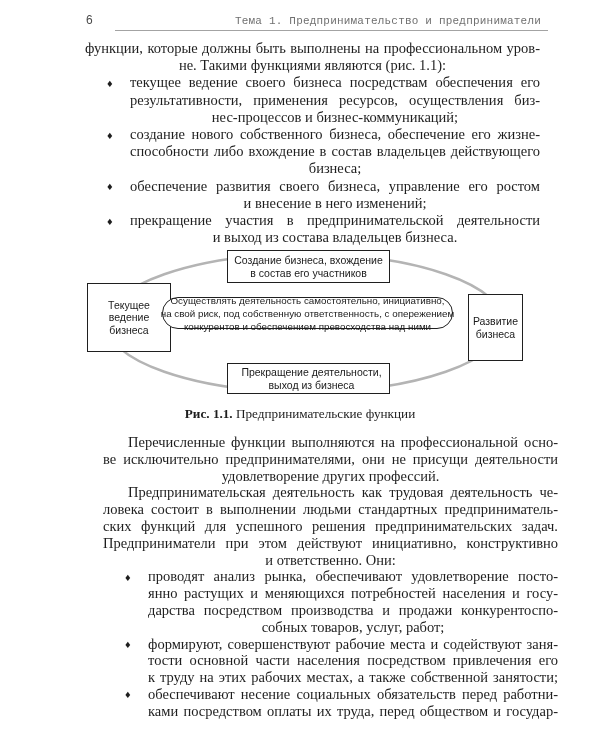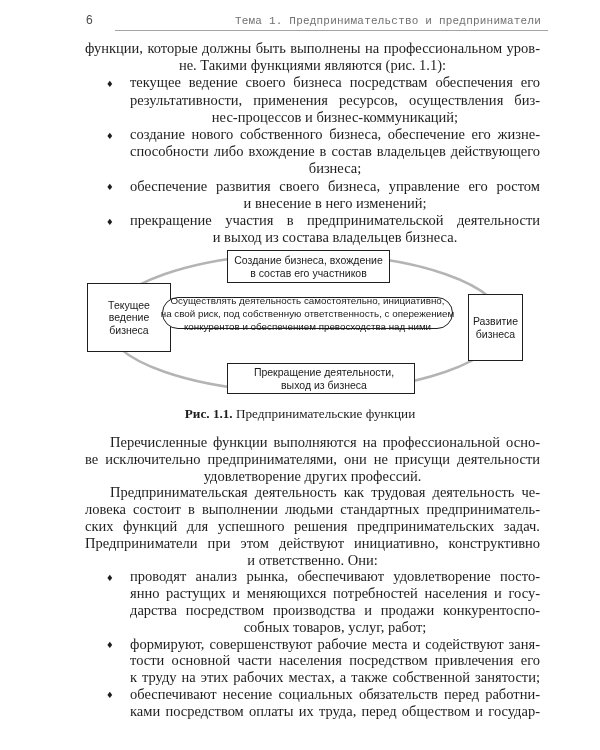--- a/index.html
+++ b/index.html
@@ -9,41 +9,41 @@
   
   .hdr-num{position:absolute;left:86px;top:13px;font-family:"Liberation Sans",sans-serif;
            font-size:12px;color:#4a4a4a;}
   .hdr-title{position:absolute;right:59px;top:15px;font-family:Liberation Mono, monospace;
              font-size:11px;color:#707070;letter-spacing:.2px;}
   .hdr-rule{position:absolute;left:115px;top:30px;width:433px;height:1px;background:#a3a3a3;}
 
   
   .tb{position:absolute;left:85px;width:455px;font-size:14.5px;}
   #tb1{top:40px;line-height:17.2px;}
-  #tb2{top:434px;line-height:16.8px;}
+  #tb2{top:434px;line-height:16.8px;margin-left:18px;}
   .ln{text-align:justify;text-align-last:justify;}
   .ln.l{text-align:center;text-align-last:auto;}
   .ln.ind{text-indent:25px;}
   .ln.bf,.ln.bc{padding-left:45px;}
   .ln.bf{position:relative;}
   .bullet{position:absolute;left:21px;top:1.5px;font-size:8.5px;
           font-family:"DejaVu Sans",sans-serif;color:#1e1e1e;}
 
   
   .fig{position:absolute;left:85px;top:250px;width:440px;height:146px;}
   .fig svg{position:absolute;left:0;top:0;}
   .fbox{position:absolute;background:#ffffff;border:1.5px solid #1f1f1f;box-sizing:border-box;
         display:flex;flex-direction:column;justify-content:center;align-items:center;
         font-family:"Liberation Sans",sans-serif;color:#1a1a1a;text-align:center;}
   .fbox div{white-space:nowrap;}
   #box-top{left:142px;top:0;width:163px;height:33px;font-size:10.5px;line-height:12.5px;}
   #box-left{left:2px;top:33px;width:84px;height:69px;font-size:10.5px;line-height:12.5px;}
   #box-center{left:77px;top:47px;width:291px;height:32px;font-size:9.8px;line-height:13px;border-radius:18px;}
   #box-right{left:383px;top:35px;width:55px;height:67px;font-size:10.5px;line-height:12.5px;margin-top:9px;}
-  #box-bottom{left:142px;top:113px;width:188px;height:31px;font-size:10.5px;line-height:12.5px;padding-left:6px;}
+  #box-bottom{left:142px;top:113px;width:163px;height:31px;font-size:10.5px;line-height:12.5px;padding-left:6px;}
 
   .caption{position:absolute;left:0;top:406px;width:600px;text-align:center;
            font-size:13.2px;color:#1e1e1e;}
   .caption .cap-label{font-weight:bold;font-family:Liberation Serif, serif;}
 </style>
 </head>
 <body>
 
 <div class="page">
 

